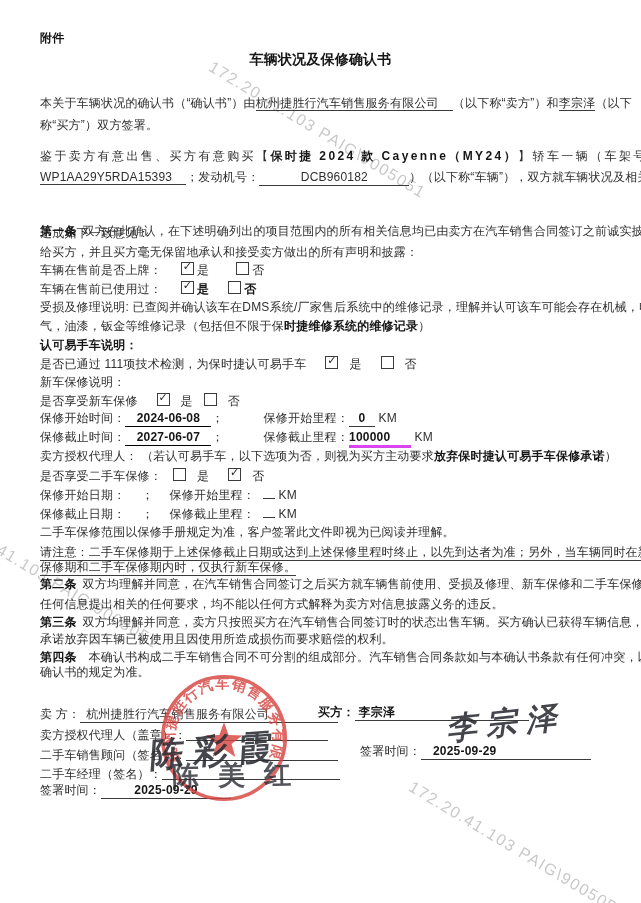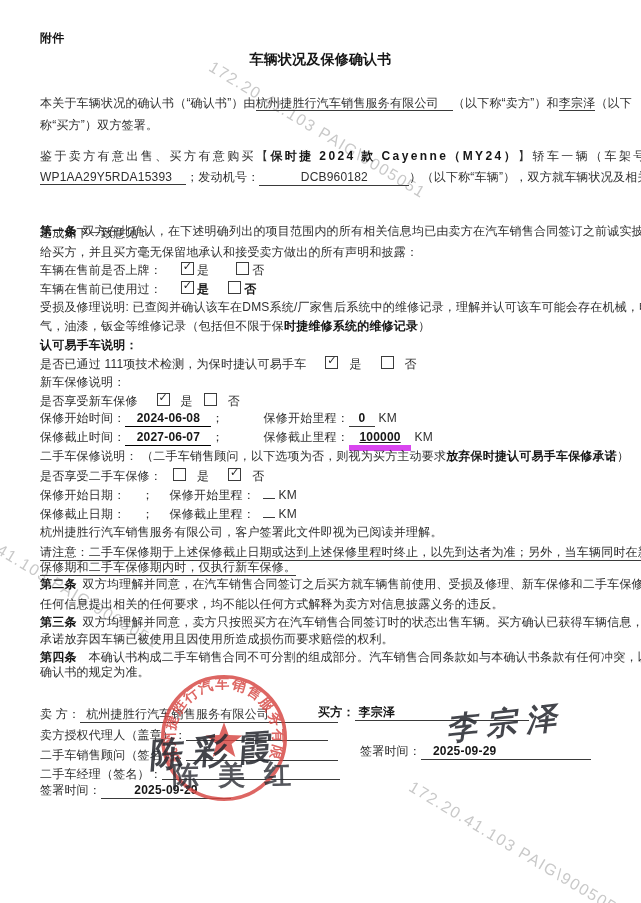--- a/index.html
+++ b/index.html
@@ -11,21 +11,21 @@
     position:absolute;left:40px;font-size:12px;line-height:15px;white-space:nowrap;
     letter-spacing:.2px;z-index:2;
   }
   .center{left:0;right:0;text-align:center;}
   .b{font-weight:bold;color:#161616;}
   .u{border-bottom:1px solid #3a3a3a;}
   .pr{padding-right:14px;}
   .eng{display:inline-block;width:150px;text-align:center;border-bottom:1px solid #3a3a3a;}
   .dt{display:inline-block;min-width:86px;text-align:center;border-bottom:1px solid #000000;font-weight:bold;color:#161616;}
   .km0{display:inline-block;min-width:26px;text-align:center;border-bottom:1px solid #3a3a3a;font-weight:bold;color:#161616;}
-  .km1{display:inline-block;min-width:62px;text-align:center;border-bottom:6px solid #d946ef;font-weight:bold;color:#161616;text-decoration:underline;}
+  .km1{display:inline-block;min-width:62px;text-align:left;border-bottom:3px solid #d946ef;font-weight:bold;color:#161616;}
   .blank{display:inline-block;width:12px;border-bottom:1px solid #3a3a3a;height:11px;}
   .gap8{display:inline-block;width:8px;} .gap16{display:inline-block;width:16px;}
   .gap24{display:inline-block;width:24px;} .gap40{display:inline-block;width:40px;}
   .cbx{
     display:inline-block;width:11px;height:11px;border:1.5px solid #3c3c3c;vertical-align:-1px;
     margin:0 3px;text-align:center;font-size:11px;line-height:11px;position:relative;
   }
   .cbx .tick{position:absolute;left:0;top:-2px;width:11px;font-weight:bold;color:#222;}
   .wide{letter-spacing:2.4px;}
   .note{border-bottom:1px solid #3a3a3a;padding-bottom:1px;}
@@ -92,32 +92,32 @@
     <span>是否享受新车保修</span><span class="gap16"></span><span class="cbx"><span class="tick">✓</span></span><span class="gap8"></span><span>是</span><span class="gap8"></span><span class="cbx"></span><span class="gap8"></span><span>否</span>
   </div>
   <div class="line" style="top:411px;">
     <span>保修开始时间：</span><span class="dt">2024-06-08</span><span>；</span><span class="gap40"></span><span>保修开始里程：</span><span class="km0">0</span> <span>KM</span>
   </div>
   <div class="line" style="top:430px;">
     <span>保修截止时间：</span><span class="dt">2027-06-07</span><span>；</span><span class="gap40"></span><span>保修截止里程：</span><span class="km1">100000</span> <span>KM</span>
   </div>
 
   <div class="line" style="top:449px;">
-    <span>二手车保修说明： （二手车销售顾问，以下选项为否，则视为买方主动要求</span><span class="b">放弃保时捷认可易手车保修承诺</span><span>）</span>
+    <span>卖方授权代理人： （若认可易手车，以下选项为否，则视为买方主动要求</span><span class="b">放弃保时捷认可易手车保修承诺</span><span>）</span>
   </div>
   <div class="line" style="top:468px;">
     <span>是否享受二手车保修：</span><span class="gap8"></span><span class="cbx"></span><span class="gap8"></span><span>是</span><span class="gap16"></span><span class="cbx"><span class="tick">✓</span></span><span class="gap8"></span><span>否</span>
   </div>
   <div class="line" style="top:487px;">
     <span>保修开始日期：</span><span class="gap16"></span><span>；</span><span class="gap16"></span><span>保修开始里程：</span><span class="gap8"></span><span class="blank"></span> <span>KM</span>
   </div>
   <div class="line" style="top:506px;">
     <span>保修截止日期：</span><span class="gap16"></span><span>；</span><span class="gap16"></span><span>保修截止里程：</span><span class="gap8"></span><span class="blank"></span> <span>KM</span>
   </div>
-  <div class="line" style="top:525px;">杭州捷胜行汽车销售服务有限公司，客户签署此文件即视为已阅读并理解。</div>
+  <div class="line" style="top:525px;">二手车保修范围以保修手册规定为准，客户签署此文件即视为已阅读并理解。</div>
   <div class="line" style="top:545px;"><span class="note">请注意：二手车保修期于上述保修截止日期或达到上述保修里程时终止，以先到达者为准；另外，当车辆同时在新车</span></div>
   <div class="line" style="top:560px;"><span class="note">保修期和二手车保修期内时，仅执行新车保修。</span></div>
 
   <div class="line" style="top:577px;">
     <span class="b" style="margin-right:6px;">第二条</span><span>双方均理解并同意，在汽车销售合同签订之后买方就车辆售前使用、受损及修理、新车保修和二手车保修的</span>
   </div>
   <div class="line" style="top:597px;">任何信息提出相关的任何要求，均不能以任何方式解释为卖方对信息披露义务的违反。</div>
   <div class="line" style="top:615px;">
     <span class="b" style="margin-right:6px;">第三条</span><span>双方均理解并同意，卖方只按照买方在汽车销售合同签订时的状态出售车辆。买方确认已获得车辆信息，并</span>
   </div>

